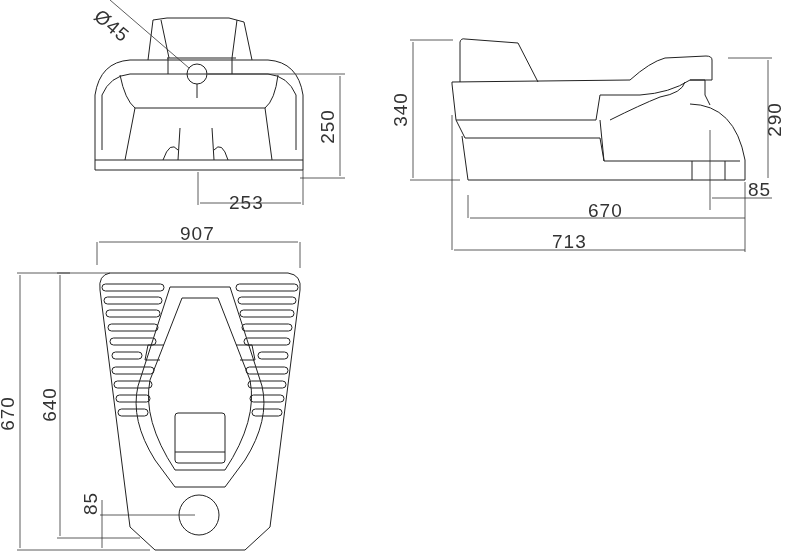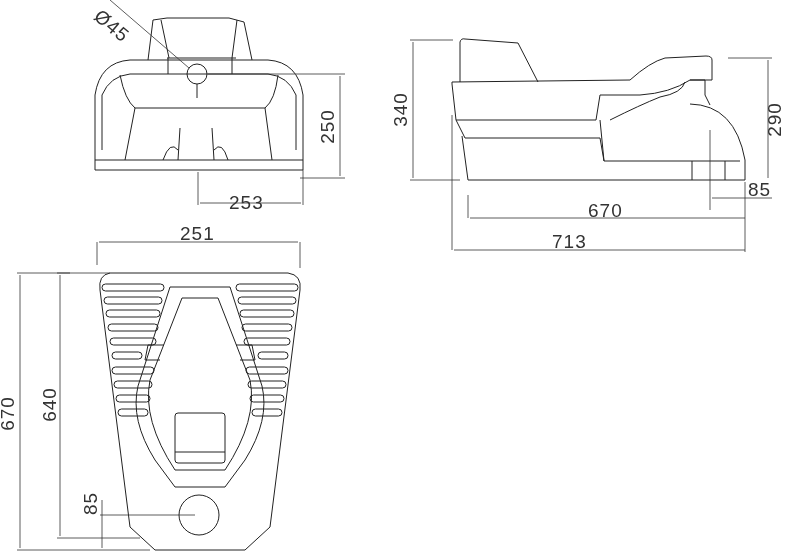--- a/index.html
+++ b/index.html
@@ -92,17 +92,17 @@
 <span class="lbl" style="left:103px;top:6px;transform:rotate(40deg);transform-origin:left top;">Ø45</span>
 <span class="lbl rot" style="left:310px;top:117px;">250</span>
 <span class="lbl" style="left:229px;top:185px;margin-top:8px;">253</span>
 
 <span class="lbl rot" style="left:383px;top:100px;">340</span>
 <span class="lbl rot" style="left:757px;top:110px;">290</span>
 <span class="lbl" style="left:748px;top:180px;">85</span>
 <span class="lbl" style="left:588px;top:201px;">670</span>
 <span class="lbl" style="left:552px;top:232px;">713</span>
 
-<span class="lbl" style="left:180px;top:224px;">251</span>
+<span class="lbl" style="left:180px;top:224px;">907</span>
 <span class="lbl rot" style="left:-10px;top:404px;">670</span>
 <span class="lbl rot" style="left:32px;top:395px;">640</span>
 <span class="lbl rot" style="left:79px;top:494px;">85</span>
 </div>
 
 </body></html>

